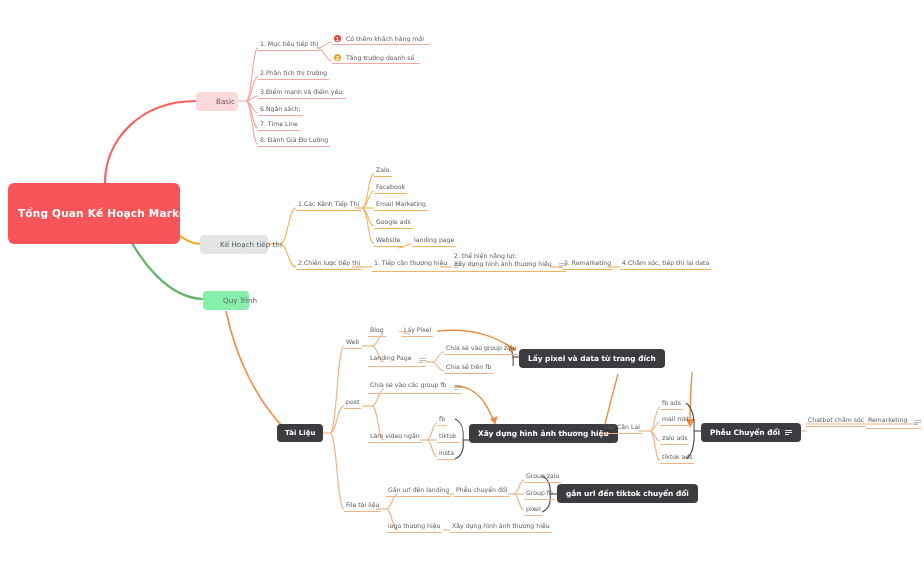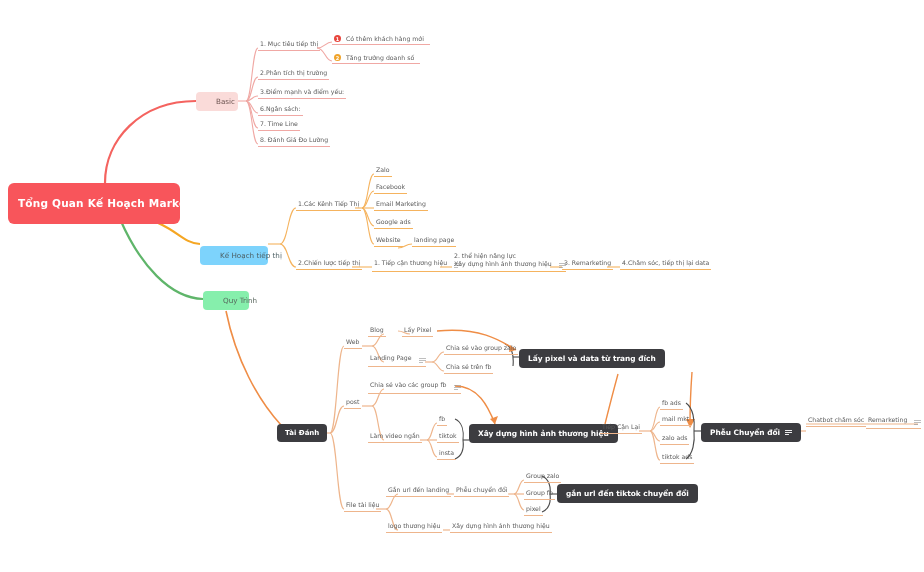--- a/index.html
+++ b/index.html
@@ -14,31 +14,31 @@
   #stage{position:absolute;left:0;top:0;width:924px;height:572px;}
   #wires{position:absolute;left:0;top:0;width:924px;height:572px;pointer-events:none;}
   .node{position:absolute;white-space:nowrap;box-sizing:border-box;}
 
   
   .root{
     background:#f8555b;color:#ffffff;
     border-radius:6px;
     font-size:10.5px;font-weight:bold;
     text-align:center;line-height:13px;
-    padding:14px 10px;
+    padding:24px 10px;
     letter-spacing:.2px;
   }
 
   
   .pill{
     border-radius:4px;font-size:7.2px;
     padding:5px 20px;text-align:center;
   }
   .pill.pink{background:#fadbd9;color:#6d5552;}
-  .pill.blue{background:#7dd3fc;color:#4c5f63;margin-top:11px;}
+  .pill.blue{background:#e5e5e5;color:#4c5f63;}
   .pill.green{background:#86efac;color:#55635a;}
 
   
   .dark{
     background:#3c3c40;color:#ffffff;
     border-radius:4px;font-size:7.4px;font-weight:bold;
     padding:5px 9px;display:flex;align-items:center;gap:5px;
   }
   .dark.small{font-size:7px;font-weight:bold;padding:5px 8px;}
 
@@ -231,21 +231,21 @@
         <i></i>
       </span>
   </div>
 
   <div class="node leaf u-orange" style="left:562px;top:259px;">3. Remarketing</div>
   <div class="node leaf u-orange" style="left:620px;top:259px;">4.Chăm sóc, tiếp thị lại data</div>
 
   <div class="node pill green" style="left:203px;top:291px;width:46px;">Quy Trình</div>
 
   <div class="node dark small" style="left:277px;top:424px;">
-    <span>Tài Đánh</span>
+    <span>Tài Liệu</span>
   </div>
 
   <div class="node leaf u-peach" style="left:344px;top:338px;">Web</div>
   <div class="node leaf u-peach" style="left:368px;top:326px;">Blog</div>
   <div class="node leaf u-peach" style="left:402px;top:326px;">Lấy Pixel</div>
 
   <div class="node leaf-row" style="left:368px;top:354px;border-bottom:1px solid #eeb58c;padding-bottom:2px;">
     <span class="leaf u-none">Landing Page</span>
     <span class="note">
         <i></i>

